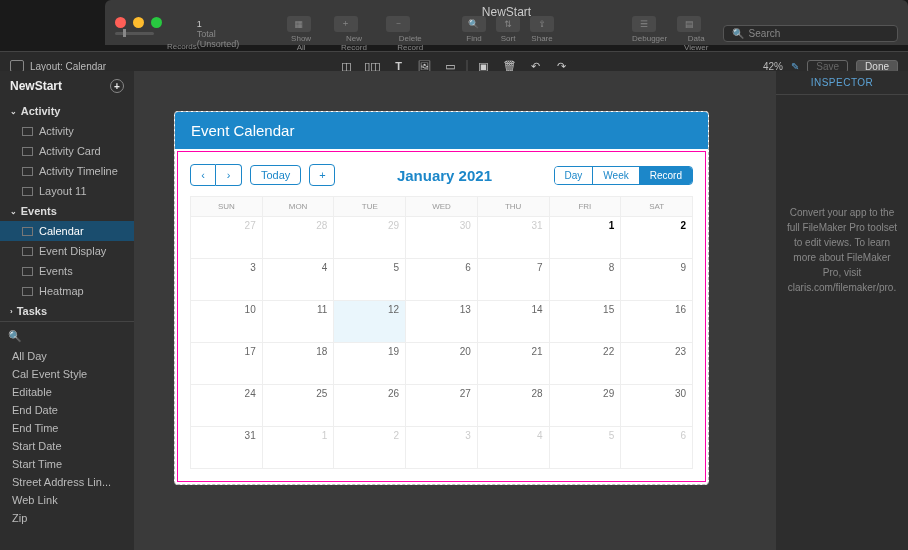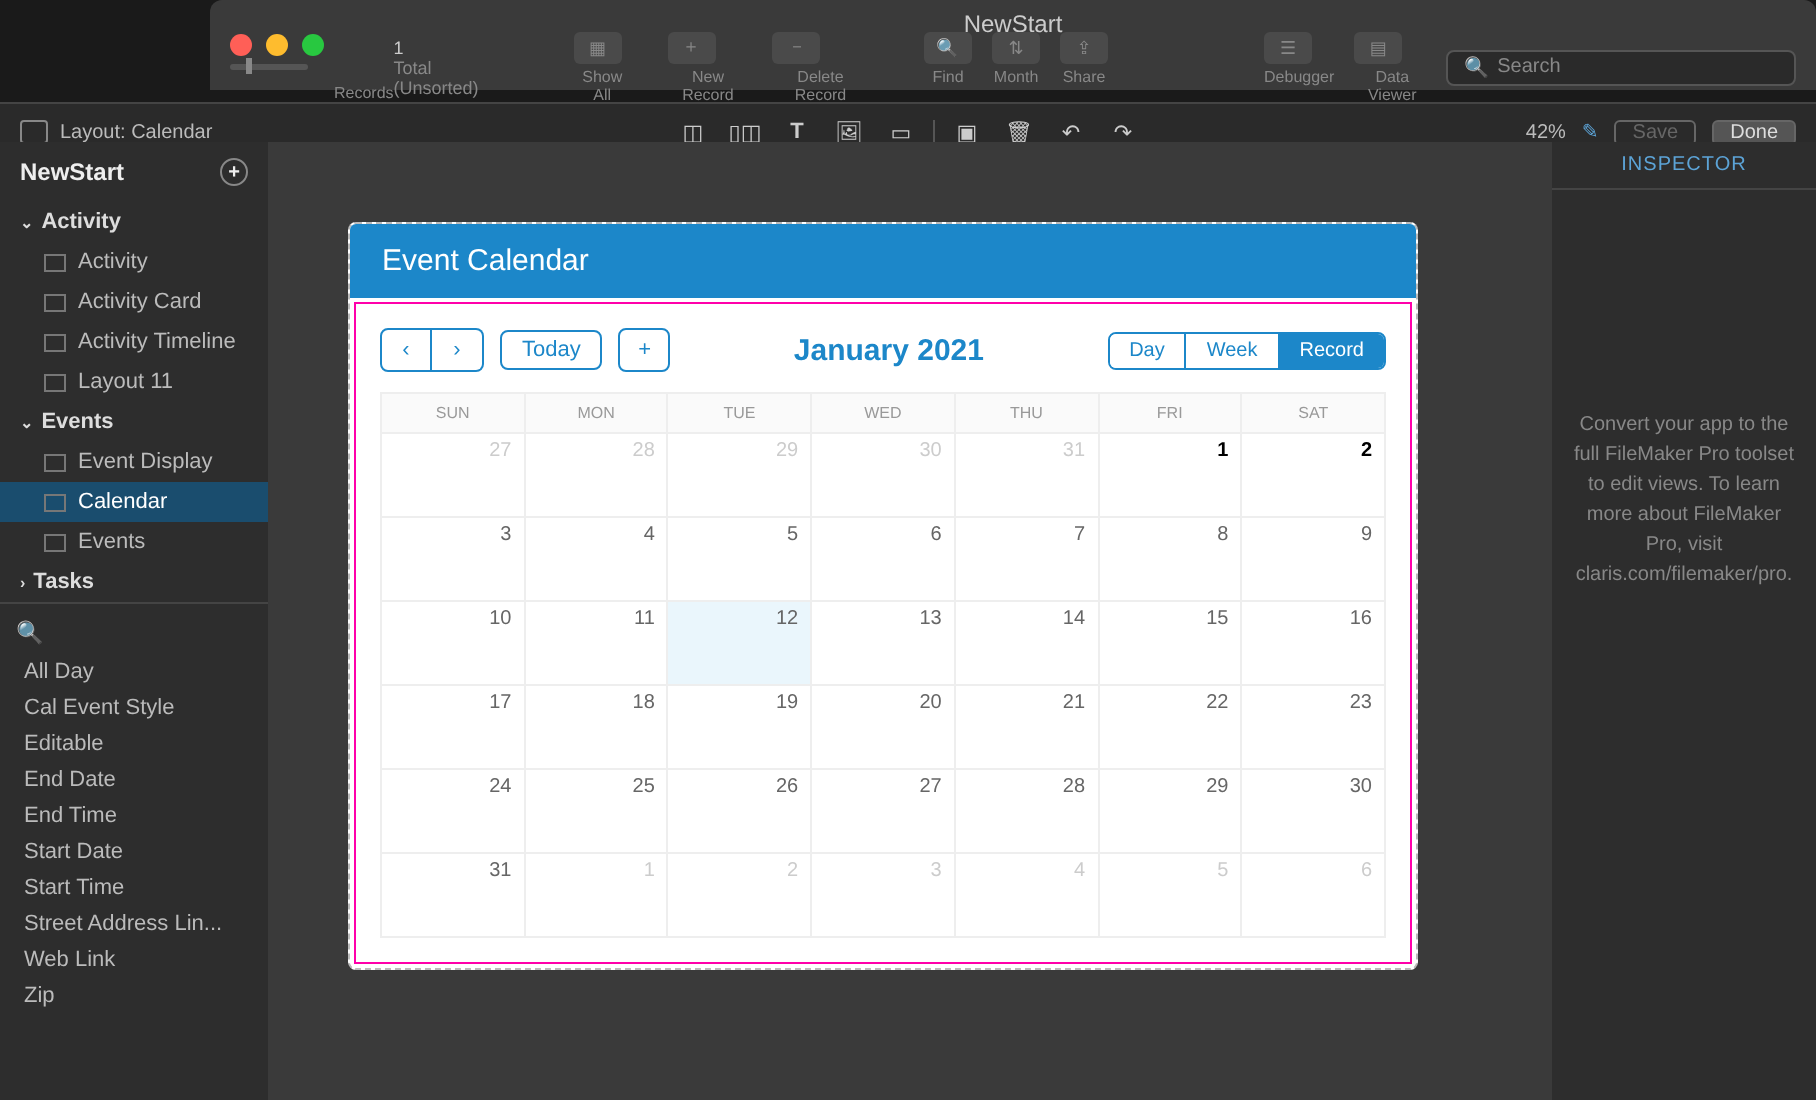--- a/index.html
+++ b/index.html
@@ -113,21 +113,21 @@
           <div class="tb-label">Delete Record</div>
         </div>
     </div>
     <div style="display:flex; gap:10px; margin-left:10px">
       <div style="text-align:center">
           <div class="tb-btn">🔍</div>
           <div class="tb-label">Find</div>
         </div>
       <div style="text-align:center">
           <div class="tb-btn">⇅</div>
-          <div class="tb-label">Month</div>
+          <div class="tb-label">Sort</div>
         </div>
       <div style="text-align:center">
           <div class="tb-btn">⇪</div>
           <div class="tb-label">Share</div>
         </div>
     </div>
     <div style="display:flex; gap:10px; margin-left:60px">
       <div style="text-align:center">
           <div class="tb-btn">☰</div>
           <div class="tb-label">Debugger</div>
@@ -174,23 +174,24 @@
     <span>NewStart</span>
     <span class="plus">+</span>
   </div>
   <div id="sb-sections">
       <div class="sb-section"><span class="chev">⌄</span>Activity</div>
       <div class="sb-item"><span class="ico"></span>Activity</div>
       <div class="sb-item"><span class="ico"></span>Activity Card</div>
       <div class="sb-item"><span class="ico"></span>Activity Timeline</div>
       <div class="sb-item"><span class="ico"></span>Layout 11</div>
       <div class="sb-section"><span class="chev">⌄</span>Events</div>
+      <div class="sb-item sel"><span class="ico"></span>Calendar</div>
       <div class="sb-item"><span class="ico"></span>Event Display</div>
-      <div class="sb-item sel"><span class="ico"></span>Calendar</div>
       <div class="sb-item"><span class="ico"></span>Events</div>
+      <div class="sb-item"><span class="ico"></span>Heatmap</div>
       <div class="sb-section"><span class="chev">›</span>Tasks</div>
     </div>
   <div class="sb-fields">
     <div class="sb-search">
       <span>🔍</span>
       <input style="">
 
     </div>
     <div id="sb-fields-list">
         <div class="sb-field">All Day</div>

